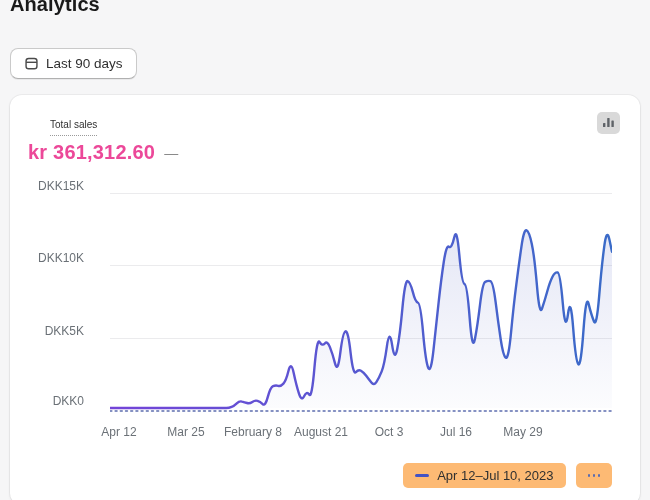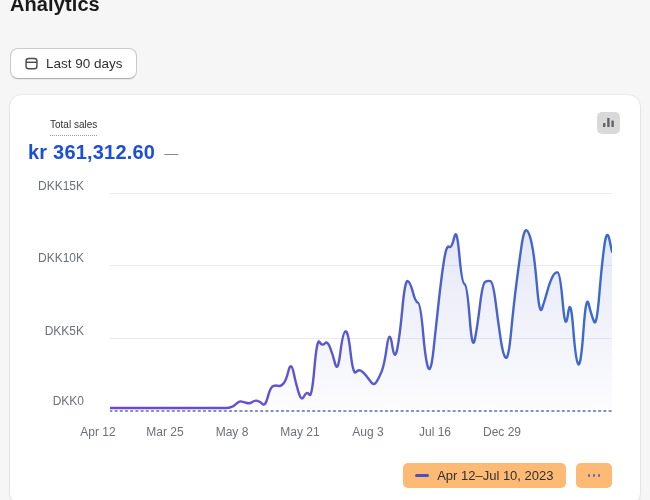--- a/index.html
+++ b/index.html
@@ -32,30 +32,30 @@
     position:absolute; top:22px; left:20px;
     font-size:10px; color:#303030;
     border-bottom:1px dotted #9a9a9a; padding-bottom:3px; line-height:15px;margin-left:20px;
   }
   .chart-type-btn {
     position:absolute; top:17px; right:20px; width:23px; height:22px;
     background:#d9d9d9; border:none; border-radius:5px; cursor:pointer;
     display:flex; align-items:center; justify-content:center;
   }
   .metric-row { position:absolute; top:46px; left:18px; display:flex; align-items:center; gap:9px; }
-  .metric-value { font-size:20px; font-weight:700; color:#1d4ed8; letter-spacing:.2px; }
+  .metric-value { font-size:20px; font-weight:700; color:#ec4899; letter-spacing:.2px; }
   .metric-change { font-size:14px; color:#8a8a8a; }
   .y-axis { position:absolute; left:0; top:0; width:90px; }
   .y-axis span {
     position:absolute; right:16px; width:90px; text-align:right;
     font-size:12px; color:#6b7177; line-height:14px;
   }
   .gridline { position:absolute; left:0; width:502px; height:1px; background:#ebebed; }
   .chart-wrap { position:absolute; left:100px; top:90px; width:502px; height:230px; }
-  .x-axis { position:absolute; left:88px; top:330px; width:502px; height:16px; }
+  .x-axis { position:absolute; left:109px; top:330px; width:502px; height:16px; }
   .x-axis span {
     position:absolute; transform:translateX(-50%); white-space:nowrap;
     font-size:12px; color:#6b7177;
   }
   .legend { position:absolute; top:368px; right:28px; display:flex; gap:10px; }
   .legend-pill {
     display:flex; align-items:center; gap:8px;
     background:#fdba74; border-radius:5px; padding:5px 12px;
     font-size:13px; color:#303030; cursor:default; white-space:nowrap;
   }
@@ -124,25 +124,25 @@
       </defs>
       <line id="comparison-line" x1="0" y1="226" x2="502" y2="226" stroke="#5c6cae" stroke-width="1.6" stroke-dasharray="1.8 3.4" stroke-linecap="round"></line>
       <path id="area-path" fill="url(#areaGrad)" stroke="none" d="M0.0,223.0Q5.2,223.0 7.8,223.0Q10.4,223.0 12.9,223.0Q15.5,223.0 18.1,223.0Q20.7,223.0 23.3,223.0Q25.9,223.0 28.5,223.0Q31.1,223.0 33.6,223.0Q36.2,223.0 38.8,223.0Q41.4,223.0 44.0,223.0Q46.6,223.0 49.2,223.0Q51.8,223.0 54.3,223.0Q56.9,223.0 59.5,223.0Q62.1,223.0 64.7,223.0Q67.3,223.0 69.9,223.0Q72.5,223.0 75.0,223.0Q77.6,223.0 80.2,223.0Q82.8,223.0 85.4,223.0Q88.0,223.0 90.6,223.0Q93.2,223.0 95.7,223.0Q98.3,223.0 100.9,223.0Q103.5,223.0 106.1,223.0Q108.7,223.0 111.3,223.0Q113.9,223.0 116.4,223.0Q119.0,223.0 121.6,221.9Q124.2,220.8 126.8,218.3Q129.4,215.8 132.0,216.6Q134.6,217.3 137.1,218.0Q139.7,218.7 142.3,216.9Q144.9,215.1 147.5,215.8Q150.1,216.6 152.7,219.1Q155.3,221.6 157.8,211.9Q160.4,202.2 163.0,201.1Q165.6,200.1 168.2,200.8Q170.8,201.5 173.4,198.6Q176.0,195.8 178.5,185.7Q181.1,175.7 183.7,187.9Q186.3,200.1 188.9,208.3Q191.5,216.6 194.1,211.2Q196.7,205.8 199.2,209.7Q201.8,213.7 204.4,183.2Q207.0,152.8 209.6,157.1Q212.2,161.4 214.8,158.5Q217.4,155.6 219.9,162.1Q222.5,168.5 225.1,178.6Q227.7,188.6 230.3,167.8Q232.9,147.0 235.5,146.3Q238.1,145.6 240.6,167.8Q243.2,190.0 245.8,187.2Q248.4,184.3 251.0,185.7Q253.6,187.2 256.2,190.8Q258.8,194.3 261.4,197.6Q263.9,200.8 266.5,196.8Q269.1,192.9 271.7,186.4Q274.3,180.0 276.9,161.4Q279.5,142.7 282.1,159.9Q284.6,177.1 287.2,164.2Q289.8,151.3 292.4,123.4Q295.0,95.4 297.6,96.1Q300.2,96.9 302.8,106.9Q305.3,116.9 307.9,117.7Q310.5,118.4 313.1,147.8Q315.7,177.1 318.3,182.9Q320.9,188.6 323.5,164.9Q326.0,141.3 328.6,117.7Q331.2,94.0 333.8,76.8Q336.4,59.6 339.0,61.8Q341.6,63.9 344.2,52.4Q346.7,41.0 349.3,69.6Q351.9,98.3 354.5,99.0Q357.1,99.7 359.7,133.4Q362.3,167.1 364.9,154.2Q367.4,141.3 370.0,119.8Q372.6,98.3 375.2,96.9Q377.8,95.4 380.4,96.1Q383.0,96.9 385.6,116.9Q388.1,137.0 390.7,154.2Q393.3,171.4 395.9,172.8Q398.5,174.3 401.1,147.0Q403.7,119.8 406.3,99.7Q408.8,79.7 411.4,61.8Q414.0,43.8 416.6,45.3Q419.2,46.7 421.8,58.9Q424.4,71.1 427.0,101.2Q429.5,131.3 432.1,123.4Q434.7,115.5 437.3,106.2Q439.9,96.9 442.5,91.8Q445.1,86.8 447.7,87.5Q450.2,88.3 452.8,118.4Q455.4,148.5 458.0,129.1Q460.6,109.8 463.2,143.4Q465.8,177.1 468.4,179.3Q470.9,181.4 473.5,144.9Q476.1,108.3 478.7,119.1Q481.3,129.8 483.9,136.3Q486.5,142.7 489.1,111.9Q491.6,81.1 494.2,61.8Q496.8,42.4 499.4,54.6L502.0,66.8L502.0,223 L0,223 Z"></path>
       <path id="line-path" fill="none" stroke="url(#lineGrad)" stroke-width="2.4" stroke-linejoin="round" stroke-linecap="round" d="M0.0,223.0Q5.2,223.0 7.8,223.0Q10.4,223.0 12.9,223.0Q15.5,223.0 18.1,223.0Q20.7,223.0 23.3,223.0Q25.9,223.0 28.5,223.0Q31.1,223.0 33.6,223.0Q36.2,223.0 38.8,223.0Q41.4,223.0 44.0,223.0Q46.6,223.0 49.2,223.0Q51.8,223.0 54.3,223.0Q56.9,223.0 59.5,223.0Q62.1,223.0 64.7,223.0Q67.3,223.0 69.9,223.0Q72.5,223.0 75.0,223.0Q77.6,223.0 80.2,223.0Q82.8,223.0 85.4,223.0Q88.0,223.0 90.6,223.0Q93.2,223.0 95.7,223.0Q98.3,223.0 100.9,223.0Q103.5,223.0 106.1,223.0Q108.7,223.0 111.3,223.0Q113.9,223.0 116.4,223.0Q119.0,223.0 121.6,221.9Q124.2,220.8 126.8,218.3Q129.4,215.8 132.0,216.6Q134.6,217.3 137.1,218.0Q139.7,218.7 142.3,216.9Q144.9,215.1 147.5,215.8Q150.1,216.6 152.7,219.1Q155.3,221.6 157.8,211.9Q160.4,202.2 163.0,201.1Q165.6,200.1 168.2,200.8Q170.8,201.5 173.4,198.6Q176.0,195.8 178.5,185.7Q181.1,175.7 183.7,187.9Q186.3,200.1 188.9,208.3Q191.5,216.6 194.1,211.2Q196.7,205.8 199.2,209.7Q201.8,213.7 204.4,183.2Q207.0,152.8 209.6,157.1Q212.2,161.4 214.8,158.5Q217.4,155.6 219.9,162.1Q222.5,168.5 225.1,178.6Q227.7,188.6 230.3,167.8Q232.9,147.0 235.5,146.3Q238.1,145.6 240.6,167.8Q243.2,190.0 245.8,187.2Q248.4,184.3 251.0,185.7Q253.6,187.2 256.2,190.8Q258.8,194.3 261.4,197.6Q263.9,200.8 266.5,196.8Q269.1,192.9 271.7,186.4Q274.3,180.0 276.9,161.4Q279.5,142.7 282.1,159.9Q284.6,177.1 287.2,164.2Q289.8,151.3 292.4,123.4Q295.0,95.4 297.6,96.1Q300.2,96.9 302.8,106.9Q305.3,116.9 307.9,117.7Q310.5,118.4 313.1,147.8Q315.7,177.1 318.3,182.9Q320.9,188.6 323.5,164.9Q326.0,141.3 328.6,117.7Q331.2,94.0 333.8,76.8Q336.4,59.6 339.0,61.8Q341.6,63.9 344.2,52.4Q346.7,41.0 349.3,69.6Q351.9,98.3 354.5,99.0Q357.1,99.7 359.7,133.4Q362.3,167.1 364.9,154.2Q367.4,141.3 370.0,119.8Q372.6,98.3 375.2,96.9Q377.8,95.4 380.4,96.1Q383.0,96.9 385.6,116.9Q388.1,137.0 390.7,154.2Q393.3,171.4 395.9,172.8Q398.5,174.3 401.1,147.0Q403.7,119.8 406.3,99.7Q408.8,79.7 411.4,61.8Q414.0,43.8 416.6,45.3Q419.2,46.7 421.8,58.9Q424.4,71.1 427.0,101.2Q429.5,131.3 432.1,123.4Q434.7,115.5 437.3,106.2Q439.9,96.9 442.5,91.8Q445.1,86.8 447.7,87.5Q450.2,88.3 452.8,118.4Q455.4,148.5 458.0,129.1Q460.6,109.8 463.2,143.4Q465.8,177.1 468.4,179.3Q470.9,181.4 473.5,144.9Q476.1,108.3 478.7,119.1Q481.3,129.8 483.9,136.3Q486.5,142.7 489.1,111.9Q491.6,81.1 494.2,61.8Q496.8,42.4 499.4,54.6L502.0,66.8"></path>
     </svg>
   </div>
 
   <div class="x-axis">
     <span style="left:0">Apr 12</span>
     <span style="left:67px">Mar 25</span>
-    <span style="left:134px">May 8</span>
-    <span style="left:202px">May 21</span>
-    <span style="left:270px">Aug 3</span>
+    <span style="left:134px">February 8</span>
+    <span style="left:202px">August 21</span>
+    <span style="left:270px">Oct 3</span>
     <span style="left:337px">Jul 16</span>
-    <span style="left:404px">Dec 29</span>
+    <span style="left:404px">May 29</span>
   </div>
 
   <div class="legend">
     <div class="legend-pill">
       <span class="swatch-solid"></span>
       <span>Apr 12–Jul 10, 2023</span>
     </div>
     <div class="legend-pill">
       <span class="swatch-dotted">
           <i></i>

